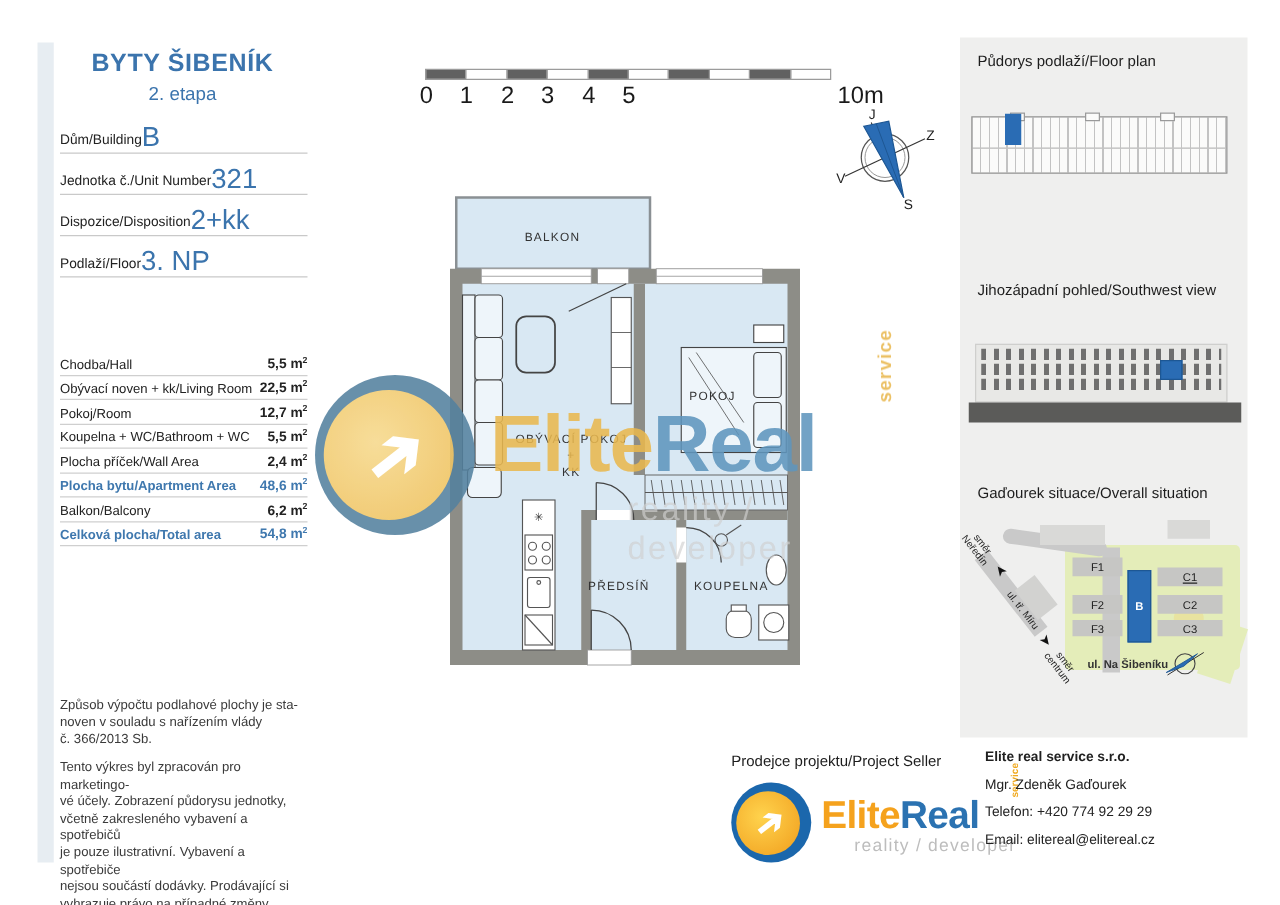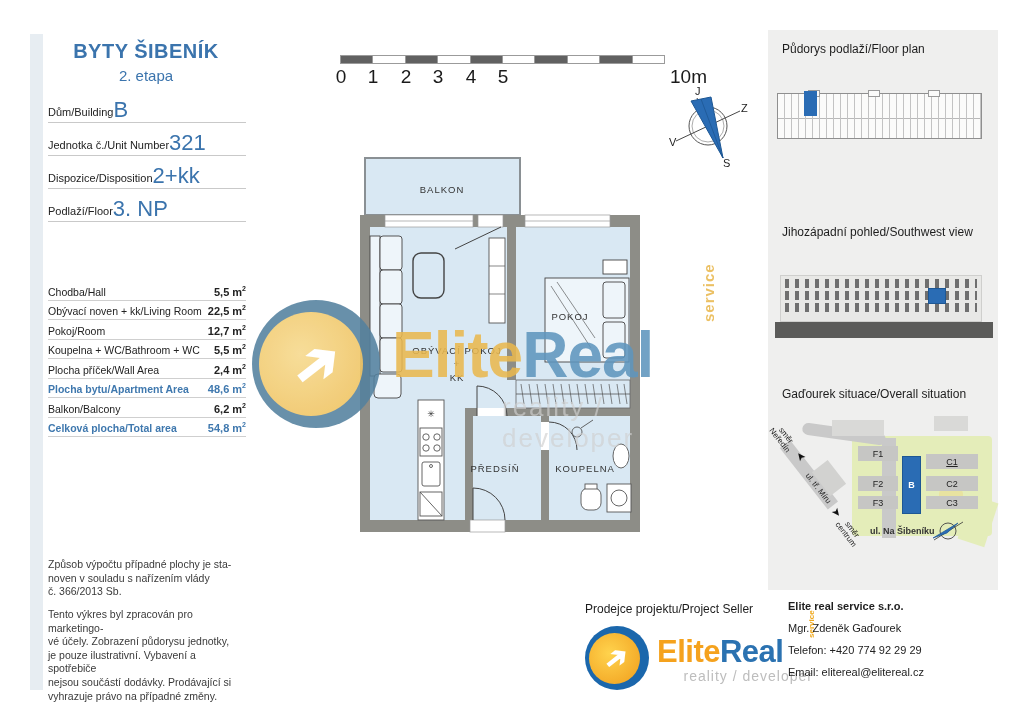--- a/index.html
+++ b/index.html
@@ -142,27 +142,28 @@
       <span class="val"><span>6,2 m</span><sup>2</sup></span>
     </div>
     <div class="area-row hl">
       <span class="lbl">Celková plocha/Total area</span>
       <span class="val"><span>54,8 m</span><sup>2</sup></span>
     </div>
   </div>
 
   <div class="abs disclaimer">
     <div class="p1">
-      <div>Způsob výpočtu případné plochy je sta-</div>
+      <div>Způsob výpočtu podlahové plochy je sta-</div>
       <div>noven v souladu s nařízením vlády</div>
       <div>č. 366/2013 Sb.</div>
     </div>
     <div class="p2">
       <div>Tento výkres byl zpracován pro marketingo-</div>
       <div>vé účely. Zobrazení půdorysu jednotky,</div>
+      <div>včetně zakresleného vybavení a spotřebičů</div>
       <div>je pouze ilustrativní. Vybavení a spotřebiče</div>
       <div>nejsou součástí dodávky. Prodávající si</div>
       <div>vyhrazuje právo na případné změny.</div>
     </div>
   </div>
 
   <div class="abs scalebar">
     <div></div>
       <div></div>
       <div></div>

